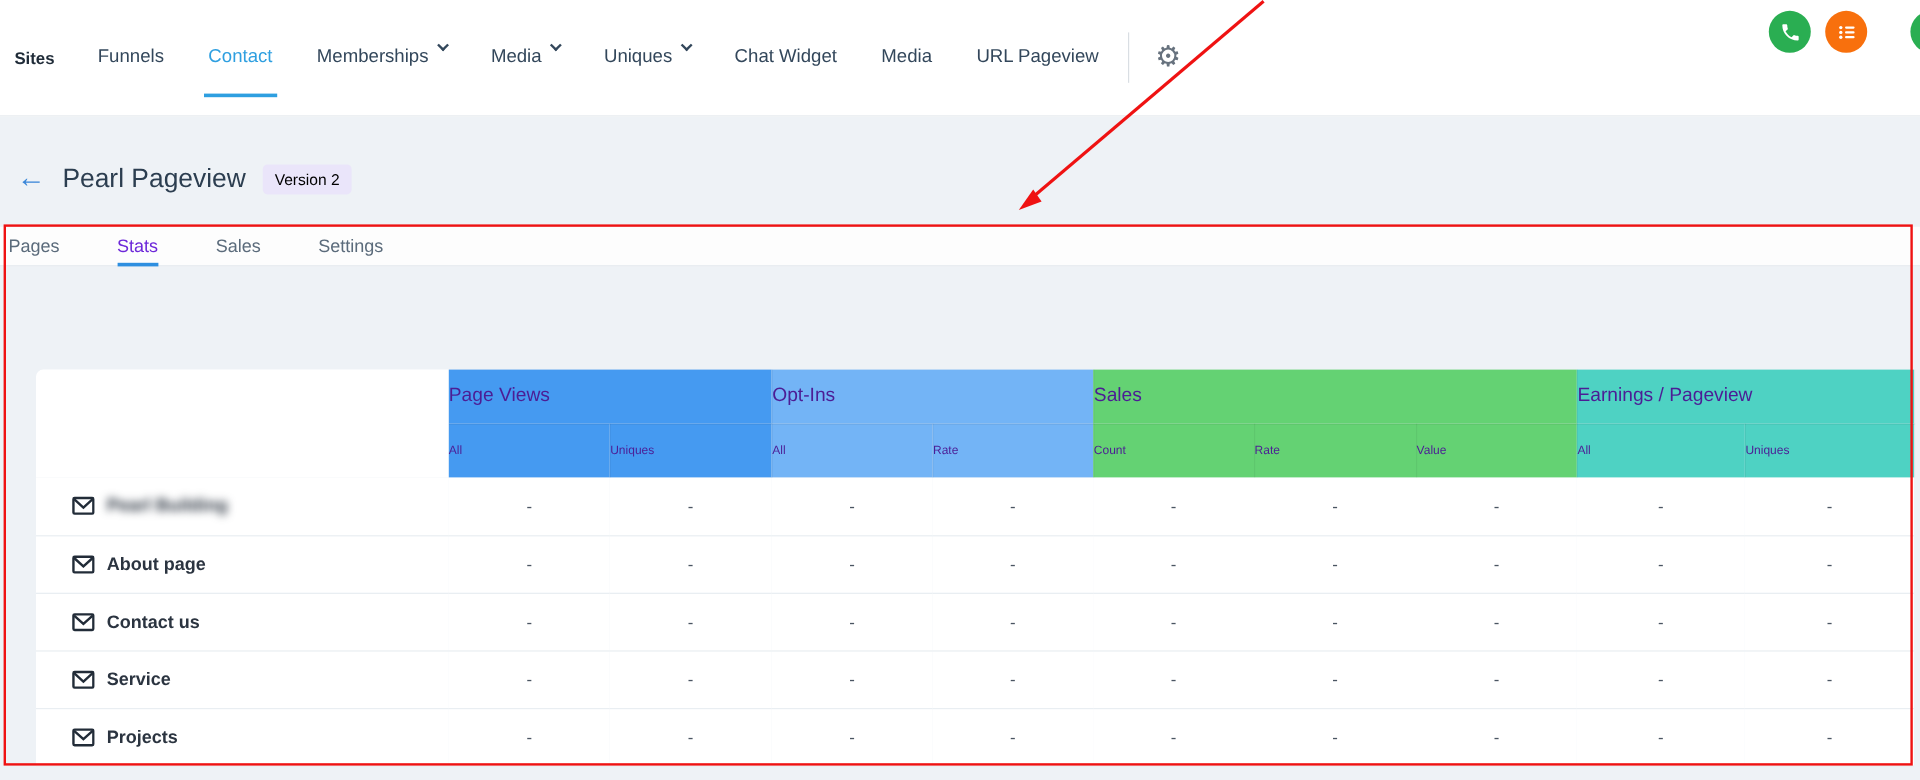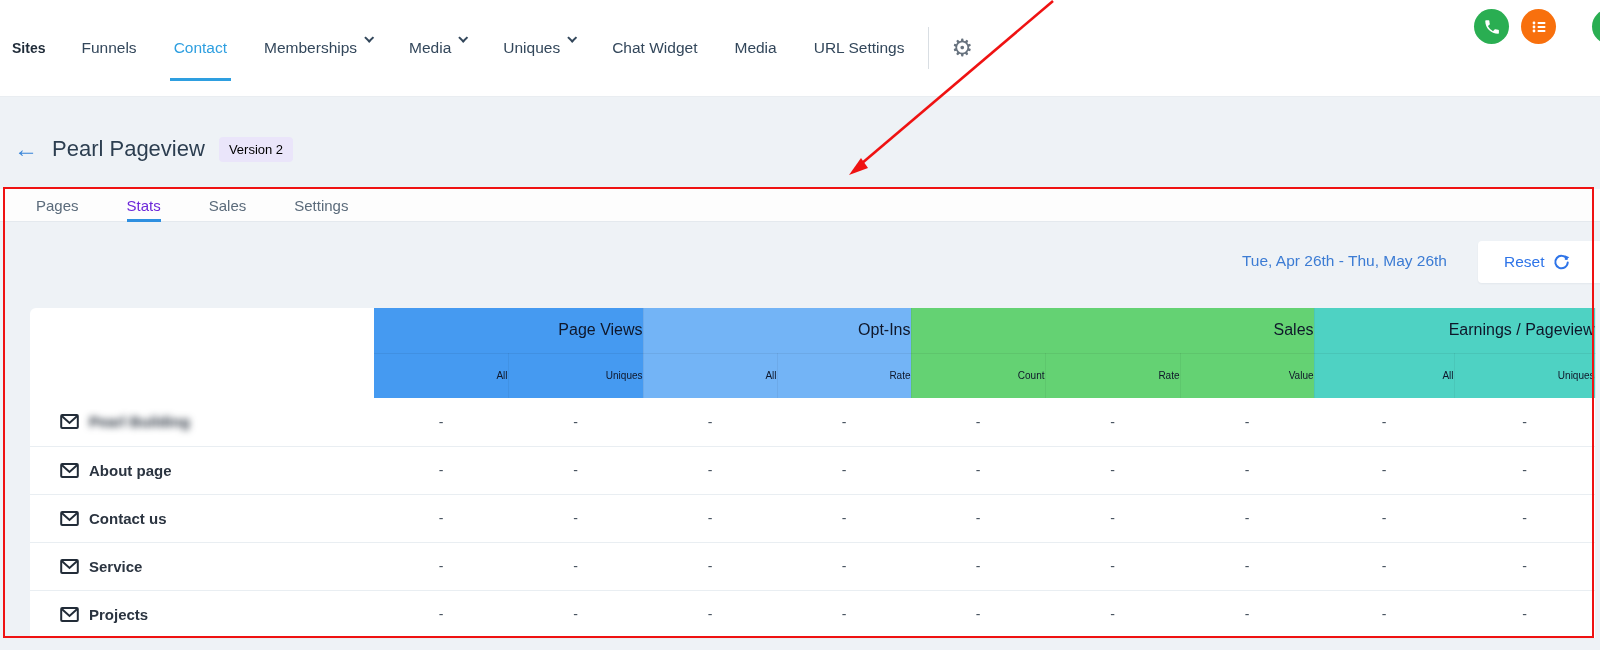--- a/index.html
+++ b/index.html
@@ -32,36 +32,36 @@
 
   
   .page-head { position:absolute; left:14px; top:136px; display:flex; align-items:center; }
   .back-arrow { color:#3a86d8; font-size:24px; margin-right:14px; cursor:pointer; line-height:1; }
   .page-title { font-size:22px; color:#2c3e50; }
   .version-badge { margin-left:14px; background:#eae5fa; color:#000000; font-size:13px;
                    padding:5px 10px; border-radius:4px; }
 
   
   .tabbar { position:absolute; left:0; top:189px; width:1600px; height:33px; background:#fdfdfd;
-            border-bottom:1px solid #e4e9ee; display:flex; align-items:center; padding-left:36px; gap:48px; }
+            border-bottom:1px solid #e4e9ee; display:flex; align-items:center; padding-left:7px; gap:48px; }
   .tab { font-size:15px; color:#5b6b7b; cursor:pointer; height:33px; display:flex; align-items:center; position:relative; }
   .tab.active { color:#6d28d9; }
   .tab.active::after { content:""; position:absolute; left:0; right:0; bottom:0; height:3px; background:#2e8fe0; }
 
   
   .toolbar { position:absolute; left:0; top:222px; width:1600px; height:86px; }
   .date-range { position:absolute; right:153px; top:30px; font-size:15.5px; color:#3c7cd4; cursor:pointer; }
   .reset-btn { position:absolute; left:1478px; top:19px; width:130px; height:42px; background:#ffffff;
                border-radius:4px; display:flex; align-items:center; padding-left:26px; gap:8px;
                font-size:15.5px; color:#2e74e8; cursor:pointer; box-shadow:0 1px 2px rgba(20,40,60,.05); }
 
   
   .table-wrap { position:absolute; left:30px; top:308px; width:1565px; }
   table { width:1565px; border-collapse:collapse; table-layout:fixed; }
-  thead th { height:45px; color:#0f172a; font-weight:400; text-align:right; }
+  thead th { height:45px; color:#4c1d95; font-weight:400; text-align:left; }
   th.group-h { font-size:16px; border-bottom:1px solid rgba(0,0,0,.06); border-right:1px solid rgba(0,0,0,.05); }
   th.sub-h   { font-size:10px; border-right:1px solid rgba(0,0,0,.05); }
   th.name-h  { background:#ffffff; border-top-left-radius:6px; }
   tbody td { height:48px; background:#ffffff; border-bottom:1px solid #e9eef2; }
   td.name-cell { padding-left:30px;text-align:right; }
   .name-inner { display:flex; align-items:center; gap:10px; }
   .row-name { font-size:15px; font-weight:bold; color:#2b3440; }
   .row-name.blurred { filter:blur(3.5px); }
   td.val-cell { text-align:center; font-size:14px; color:#4a5562; }
 
@@ -98,21 +98,21 @@
           <span>Uniques</span>
           <span class="chev"></span>
         </div>
         <div class="nav-item">
           <span>Chat Widget</span>
         </div>
         <div class="nav-item">
           <span>Media</span>
         </div>
         <div class="nav-item">
-          <span>URL Settings</span>
+          <span>URL Pageview</span>
         </div>
       </nav>
     <div class="nav-divider"></div>
     <div class="gear">⚙</div>
 
 
     <div class="circle-btn phone">
       <svg class="ico" width="18" height="18" viewBox="0 0 24 24">
         <path fill="#ffffff" d="M6.6 10.8c1.5 2.9 3.8 5.2 6.7 6.7l2.2-2.2c.3-.3.7-.4 1-.2 1.2.4 2.4.6 3.7.6.6 0 1 .4 1 1V20c0 .6-.4 1-1 1C10.6 21 3 13.4 3 4c0-.6.4-1 1-1h3.5c.6 0 1 .4 1 1 0 1.3.2 2.5.6 3.7.1.3 0 .7-.2 1l-2.3 2.1z"></path>
       </svg>
@@ -136,30 +136,20 @@
     <span class="version-badge">Version 2</span>
   </div>
 
   <div class="tabbar" id="tabbar">
       <div class="tab">Pages</div>
       <div class="tab active">Stats</div>
       <div class="tab">Sales</div>
       <div class="tab">Settings</div>
     </div>
 
-  <div class="toolbar">
-    <span class="date-range">Tue, Apr 26th - Thu, May 26th</span>
-    <div class="reset-btn">
-      <span>Reset</span>
-      <svg class="ico" width="17" height="17" viewBox="0 0 18 18">
-        <path d="M14.7 5.2A6.6 6.6 0 1 0 15.6 9" fill="none" stroke="#2e74e8" stroke-width="2.1" stroke-linecap="round"></path>
-        <polygon points="12.4,1.2 17.3,3.4 12.6,6.6" fill="#2e74e8"></polygon>
-      </svg>
-    </div>
-  </div>
 
   <div class="table-wrap">
     <table id="stats-table">
         <colgroup>
           <col style="width:344px">
           <col style="width:134px">
           <col style="width:135px">
           <col style="width:134px">
           <col style="width:134px">
           <col style="width:134px">

